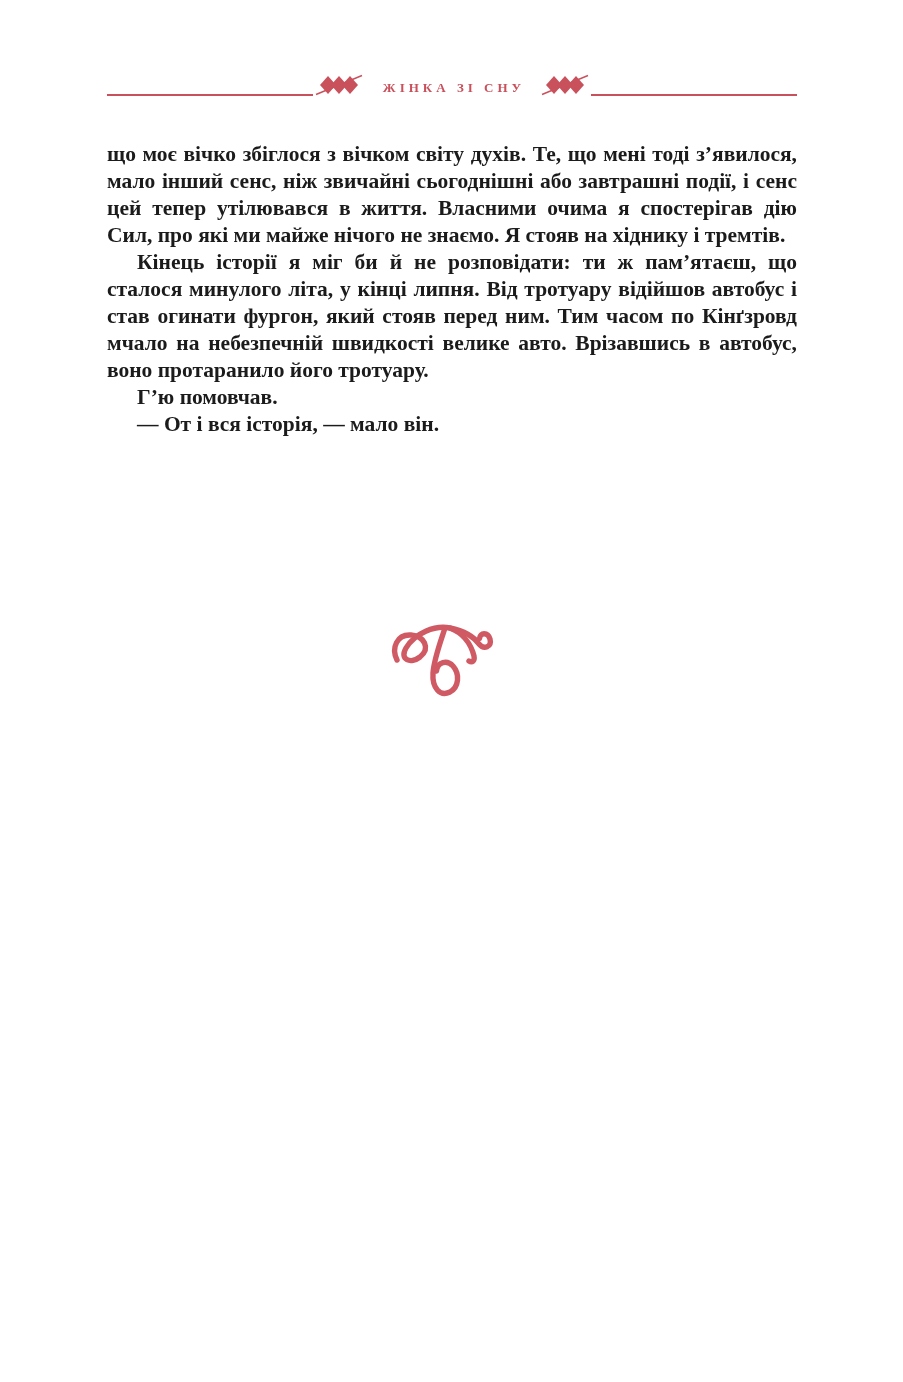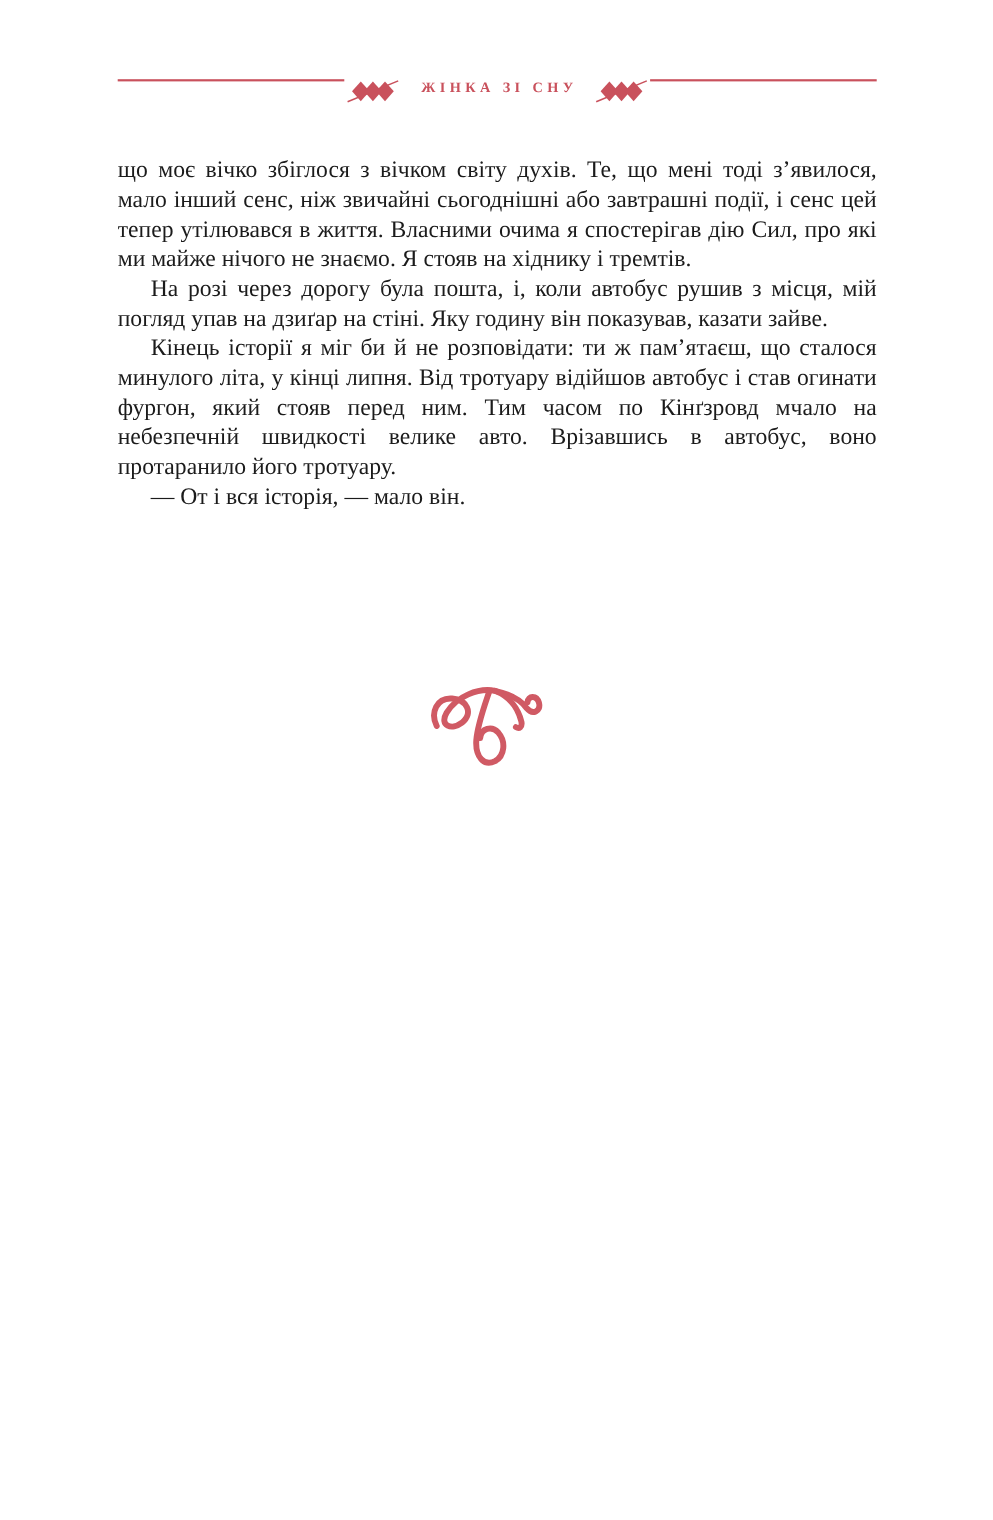--- a/index.html
+++ b/index.html
@@ -16,21 +16,21 @@
     font-family: "Liberation Serif", serif;
   }
   
   .running-head {
     position: absolute;
     top: 72px;
     left: 107px;
     width: 690px;
     height: 24px;
     display: flex;
-    align-items: flex-start;
+    align-items: flex-end;
     color: var(--accent, #c9515c);
   }
   .rule {
     flex: 1 1 auto;
     height: 2px;
     background: var(--accent, #c9515c);
   }
   .diamonds {
     flex: 0 0 auto;
     margin: 0 2px;
@@ -50,20 +50,21 @@
   
   .text-block {
     position: absolute;
     top: 141px;
     left: 107px;
     width: 690px;
     font-size: 21.5px;
     line-height: 27px;
     color: var(--ink, #1b1b1b);
     text-align: justify;
+    font-weight: bold;
   }
   .para {
     margin: 0;
     text-indent: 30px;
   }
   .para.first {
     text-indent: 0;
   }
   
   .flourish {
@@ -92,22 +93,22 @@
       <line x1="1" y1="20.5" x2="47" y2="1.5" stroke="currentColor" stroke-width="1.4"></line>
       <path d="M13 2 L21 11 L13 20 L5 11 Z" fill="currentColor"></path>
       <path d="M24 2 L32 11 L24 20 L16 11 Z" fill="currentColor"></path>
       <path d="M35 2 L43 11 L35 20 L27 11 Z" fill="currentColor"></path>
     </svg>
     <div class="rule"></div>
   </div>
 
   <div class="text-block">
     <p class="para first">що моє вічко збіглося з вічком світу духів. Те, що мені тоді з’явилося, мало інший сенс, ніж звичайні сьогоднішні або завтрашні події, і сенс цей тепер утілювався в життя. Власними очима я спостерігав дію Сил, про які ми майже нічого не знаємо. Я стояв на хіднику і тремтів.</p>
-    <p class="para">На розі через дорогу була пошта, і, коли автобус рушив з місця, мій погляд упав на дзиґар на стіні. Яку годину він показував, казати зайве.</p>
     <p class="para">Кінець історії я міг би й не розповідати: ти ж пам’ятаєш, що сталося минулого літа, у кінці липня. Від тротуару відійшов автобус і став огинати фургон, який стояв перед ним. Тим часом по Кінґз­ровд мчало на небезпечній швидкості велике авто. Врізавшись в автобус, воно протаранило його тротуару.</p>
+    <p class="para">Г’ю помовчав.</p>
     <p class="para">— От і вся історія, — мало він.</p>
   </div>
 
   <svg class="flourish" width="134" height="92" viewBox="0 0 134 92" aria-hidden="true" fill="none" stroke="currentColor" stroke-width="5.4" stroke-linecap="round">
 
     <path d="M10 44
              C 4 32, 10 18, 24 19
              C 37 20, 44 32, 33 41
              C 24 48, 12 44, 19 32
              C 28 17, 48 9, 63 12

